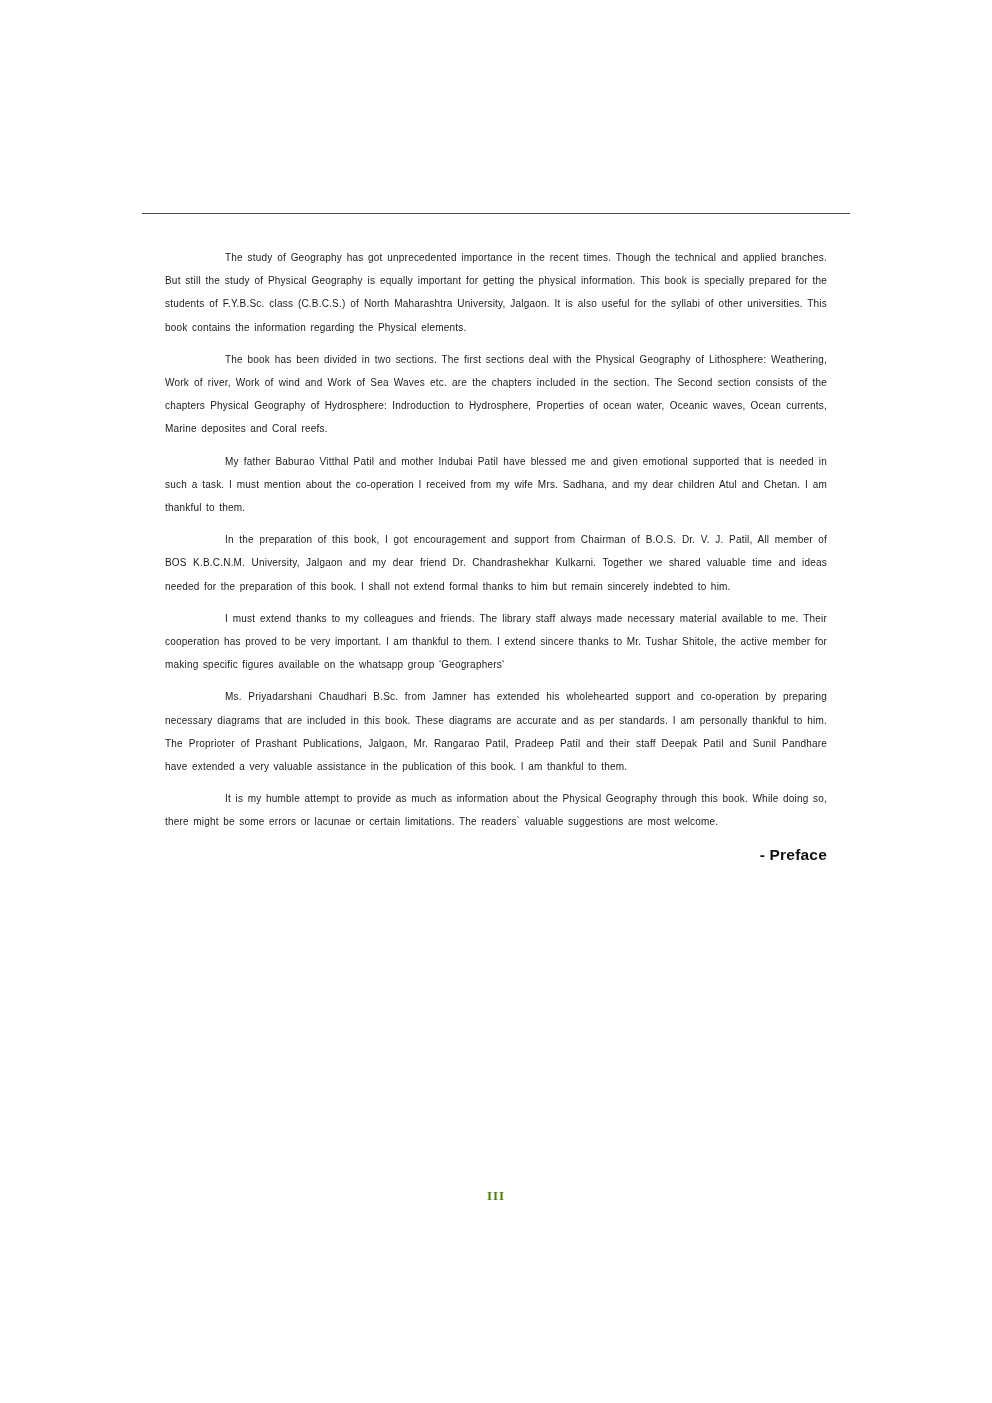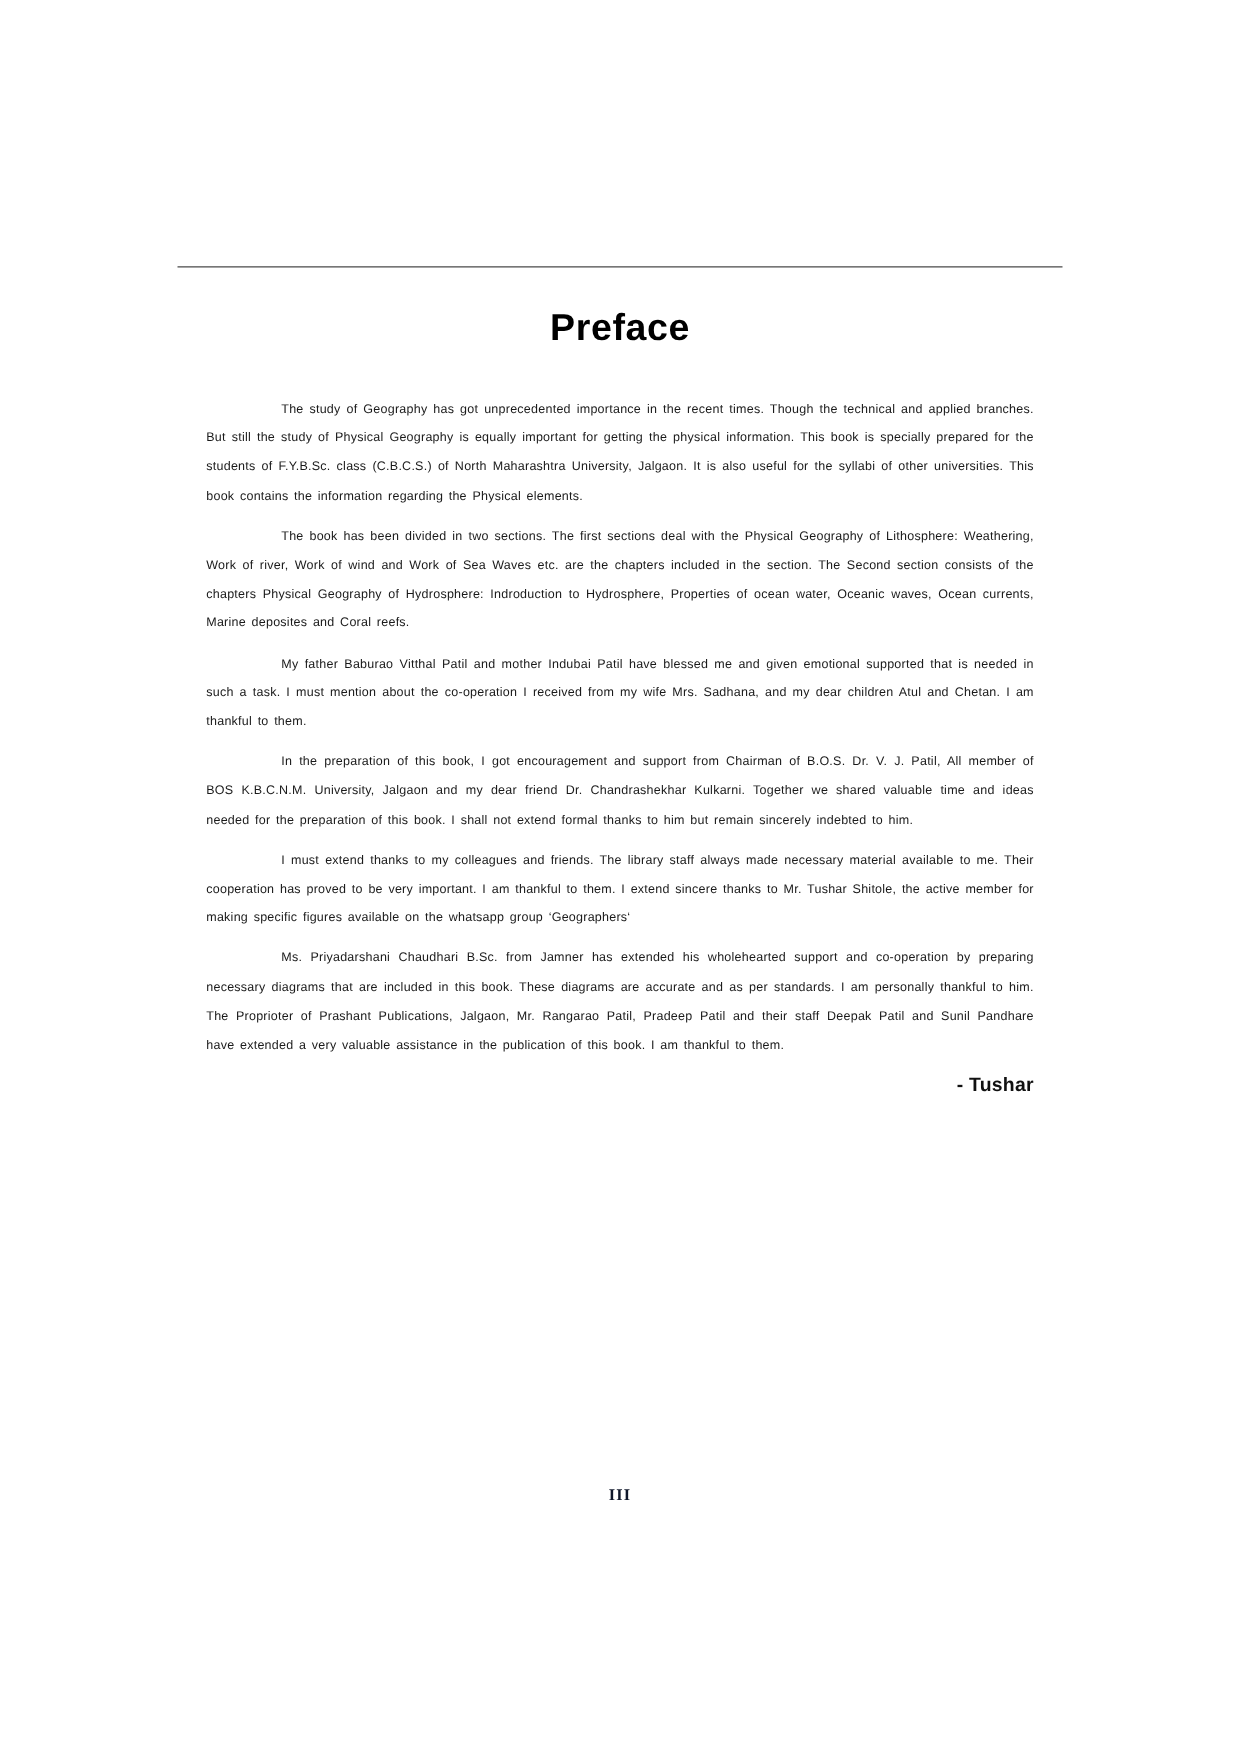--- a/index.html
+++ b/index.html
@@ -59,32 +59,32 @@
   .page-number {
     position: absolute;
     top: 1188px;
     left: 0;
     width: 100%;
     text-align: center;
     font-family: "Liberation Serif", serif;
     font-size: 13px;
     font-weight: 700;
     letter-spacing: 1px;
-    color: #0f172a;
+    color: #4d7c0f;
   }
 </style>
 </head>
 <body>
 
 <div class="page">
   <hr class="top-rule">
   <div class="content">
-    <h1 class="title">Preface</h1>
     <p class="para">The study of Geography has got unprecedented importance in the recent times. Though the technical and applied branches. But still the study of Physical Geography is equally important for getting the physical information. This book is specially prepared for the students of F.Y.B.Sc.  class (C.B.C.S.) of North Maharashtra University, Jalgaon. It is also useful for the syllabi of other universities. This book contains the information regarding the Physical elements.</p>
     <p class="para">The book has been divided in two sections. The first sections deal with the Physical Geography of Lithosphere: Weathering, Work of river, Work of wind and Work of Sea Waves etc. are the chapters included in the section.  The Second section consists of the chapters Physical Geography of Hydrosphere: Indroduction to Hydrosphere, Properties of ocean water, Oceanic waves, Ocean currents, Marine deposites and Coral reefs.</p>
     <p class="para">My father Baburao Vitthal Patil and mother Indubai Patil have blessed me and given emotional supported that is needed in such a task. I must mention about the co-operation I received from my wife Mrs. Sadhana, and my dear children Atul and Chetan. I am thankful to them.</p>
     <p class="para">In the preparation of this book, I got encouragement and support from Chairman of B.O.S. Dr. V. J. Patil, All member of BOS K.B.C.N.M. University, Jalgaon and my dear friend Dr. Chandrashekhar Kulkarni. Together we shared valuable time and ideas needed for the preparation of this book. I shall not extend formal thanks to him but remain sincerely indebted to him.</p>
     <p class="para">I must extend thanks to my colleagues and friends. The library staff always made necessary material available to me. Their cooperation has proved to be very important. I am thankful to them. I extend sincere thanks to Mr. Tushar Shitole, the active member for making specific figures available on the whatsapp group ‘Geographers‘</p>
     <p class="para">Ms. Priyadarshani Chaudhari B.Sc. from Jamner has extended his wholehearted support and co-operation by preparing necessary diagrams that are included in this book. These diagrams are accurate and as per standards. I am personally thankful to him. The Proprioter of Prashant Publications, Jalgaon, Mr. Rangarao Patil, Pradeep Patil and their staff Deepak Patil and Sunil Pandhare have extended a very valuable assistance in the publication of this book. I am thankful to them.</p>
-    <div class="signature">- Tushar</div>
+    <p class="para">It is my humble attempt to provide as much as information about the Physical Geography through this book. While doing so, there might be some errors or lacunae or certain limitations. The readers` valuable suggestions are most welcome.</p>
+    <div class="signature">- Preface</div>
   </div>
   <div class="page-number">III</div>
 </div>
 
 </body></html>

